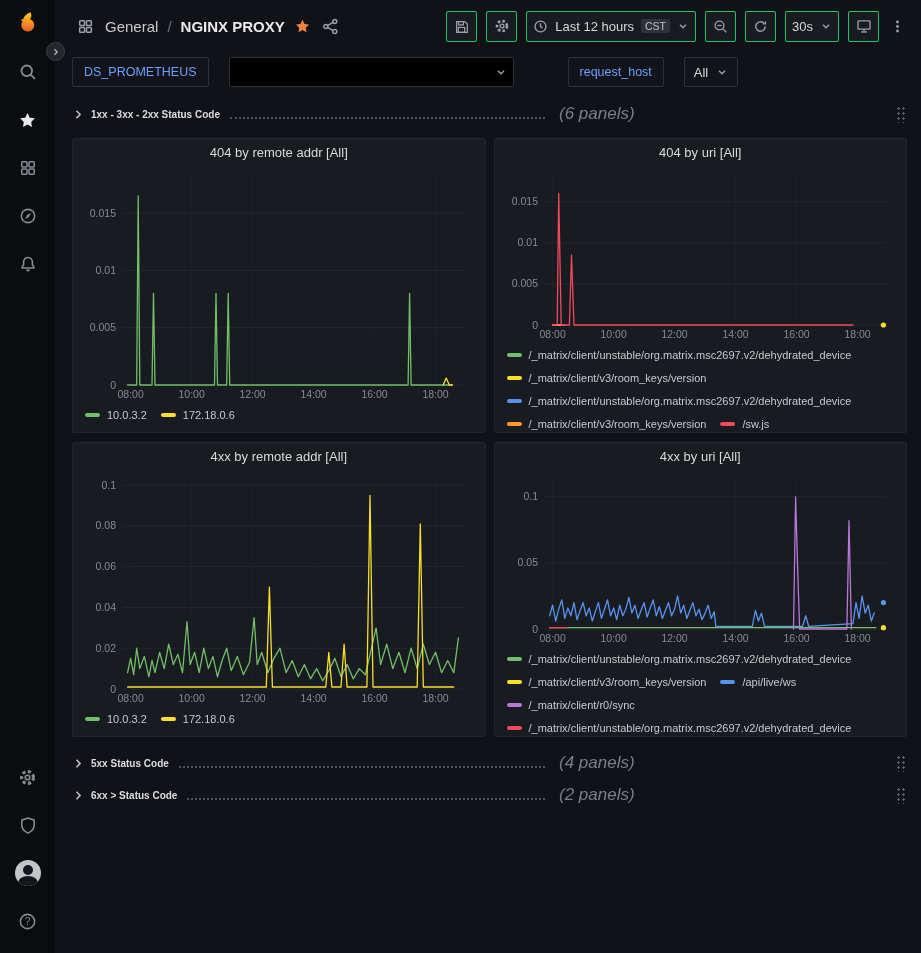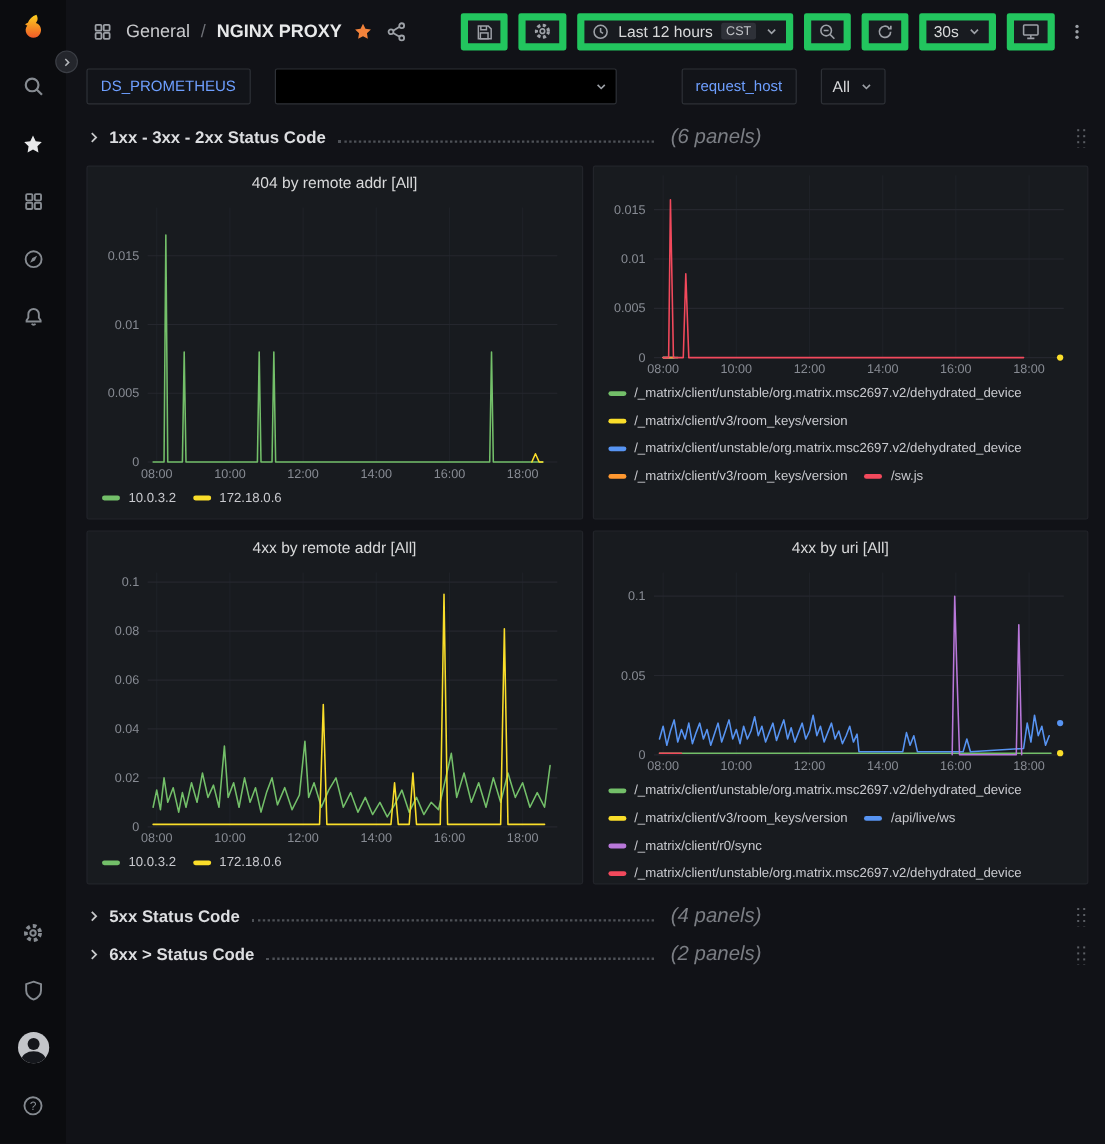--- a/index.html
+++ b/index.html
@@ -33,21 +33,21 @@
   .topbar { height: 52px; display: flex; align-items: center; padding: 0 14px 0 20px; flex: 0 0 auto; }
   .tb-left { display: flex; align-items: center; gap: 9px; color: #9da1a7; }
   .crumb-section { font-size: 15px; color: #c9cacd; cursor: pointer; }
   .crumb-sep { color: #6e7076; font-size: 15px; }
   .crumb-title { font-size: 15px; font-weight: 600; color: #e8e9ea; cursor: pointer; }
   .star-fav { color: #f2823b; cursor: pointer; display: flex; }
   .plain-icon-btn { background: none; border: none; color: #9da1a7; display:flex; align-items:center; justify-content:center; cursor: pointer; padding: 2px; }
   .tb-right { margin-left: auto; display: flex; align-items: center; gap: 9px; }
   .icon-btn {
     height: 31px; min-width: 31px; padding: 0 6px;
-    background: #181b20; border: 6px solid #22c55e; border-radius: 2px;
+    background: #181b20; border: 1px solid #22c55e; border-radius: 2px;
     color: #9da1a7; display: flex; align-items: center; justify-content: center; gap: 7px; cursor: pointer;
     font-size: 13px;
   }
   .icon-btn .btn-label { color: #d8d9da; white-space: nowrap; }
   .tz-badge { background: #2e3138; border-radius: 2px; padding: 1px 4px; font-size: 10.5px; color: #c2c4c8; }
   
   .submenu { height: 40px; display: flex; align-items: center; padding: 0 14px 0 17px; gap: 20px; flex: 0 0 auto; }
   .var-label {
     height: 30px; display: flex; align-items: center; padding: 0 11px;
     border: 1px solid #2e3137; border-radius: 2px; background: #121419;
@@ -62,21 +62,21 @@
     border: 1px solid #2e3137; border-radius: 2px; background: #121419;
     color: #d8d9da; font-size: 13px; cursor: pointer;
   }
   .group-gap { width: 14px; }
   
   .dashboard { padding: 5px 14px 0 17px; flex: 1; overflow: hidden; }
   .row-head { height: 30px; display: flex; align-items: center; position: relative; margin: 2px 0; cursor: pointer; }
   .row-left { display: flex; align-items: center; width: 473px; flex: 0 0 auto; }
   .chev { color: #c7c8ca; display: flex; flex: 0 0 auto; margin-right: 6px; }
   .row-head.expanded .chev svg { transform: rotate(90deg); }
-  .row-title { font-size: 14px; font-weight: 600; color: #dcdde0; white-space: nowrap; }
+  .row-title { font-size: 10px; font-weight: 600; color: #dcdde0; white-space: nowrap; }
   .leader { flex: 1; margin-left: 10px; align-self: center; border-bottom: 2px dotted #4e5157; transform: translateY(4px); }
   .row-count { margin-left: 14px; font-style: italic; font-size: 17px; color: #7b7e84; white-space: nowrap; }
   .drag-handle {
     position: absolute; right: 2px; top: 7px; width: 9px; height: 17px;
     background-image: radial-gradient(#5a5d63 1.1px, transparent 1.1px);
     background-size: 5px 5px; cursor: grab;
   }
   .panel-grid { display: grid; grid-template-columns: 1fr 1fr; gap: 9px 8px; margin: 9px 0 11px; }
   .panel {
     height: 295px; background: #181b1f; border: 1px solid #22242a; border-radius: 2px;
@@ -328,20 +328,21 @@
               <span class="legend-mark" style="background: rgb(115, 191, 105);"></span>
               <span class="legend-label">10.0.3.2</span>
             </span>
             <span class="legend-item">
               <span class="legend-mark" style="background: rgb(250, 222, 42);"></span>
               <span class="legend-label">172.18.0.6</span>
             </span>
           </div>
       </section>
       <section class="panel">
+        <div class="panel-title">404 by uri [All]</div>
         <svg class="chart chart-short" viewBox="0 0 391.5 176">
             <line x1="47.62276785714286" y1="7" x2="47.62276785714286" y2="159" stroke="#1e2127" stroke-width="1"></line>
             <text x="47.62276785714286" y="172" text-anchor="middle" fill="#878b93" font-size="10.5">08:00</text>
             <line x1="108.60491071428572" y1="7" x2="108.60491071428572" y2="159" stroke="#1e2127" stroke-width="1"></line>
             <text x="108.60491071428572" y="172" text-anchor="middle" fill="#878b93" font-size="10.5">10:00</text>
             <line x1="169.58705357142858" y1="7" x2="169.58705357142858" y2="159" stroke="#1e2127" stroke-width="1"></line>
             <text x="169.58705357142858" y="172" text-anchor="middle" fill="#878b93" font-size="10.5">12:00</text>
             <line x1="230.56919642857144" y1="7" x2="230.56919642857144" y2="159" stroke="#1e2127" stroke-width="1"></line>
             <text x="230.56919642857144" y="172" text-anchor="middle" fill="#878b93" font-size="10.5">14:00</text>
             <line x1="291.55133928571433" y1="7" x2="291.55133928571433" y2="159" stroke="#1e2127" stroke-width="1"></line>

